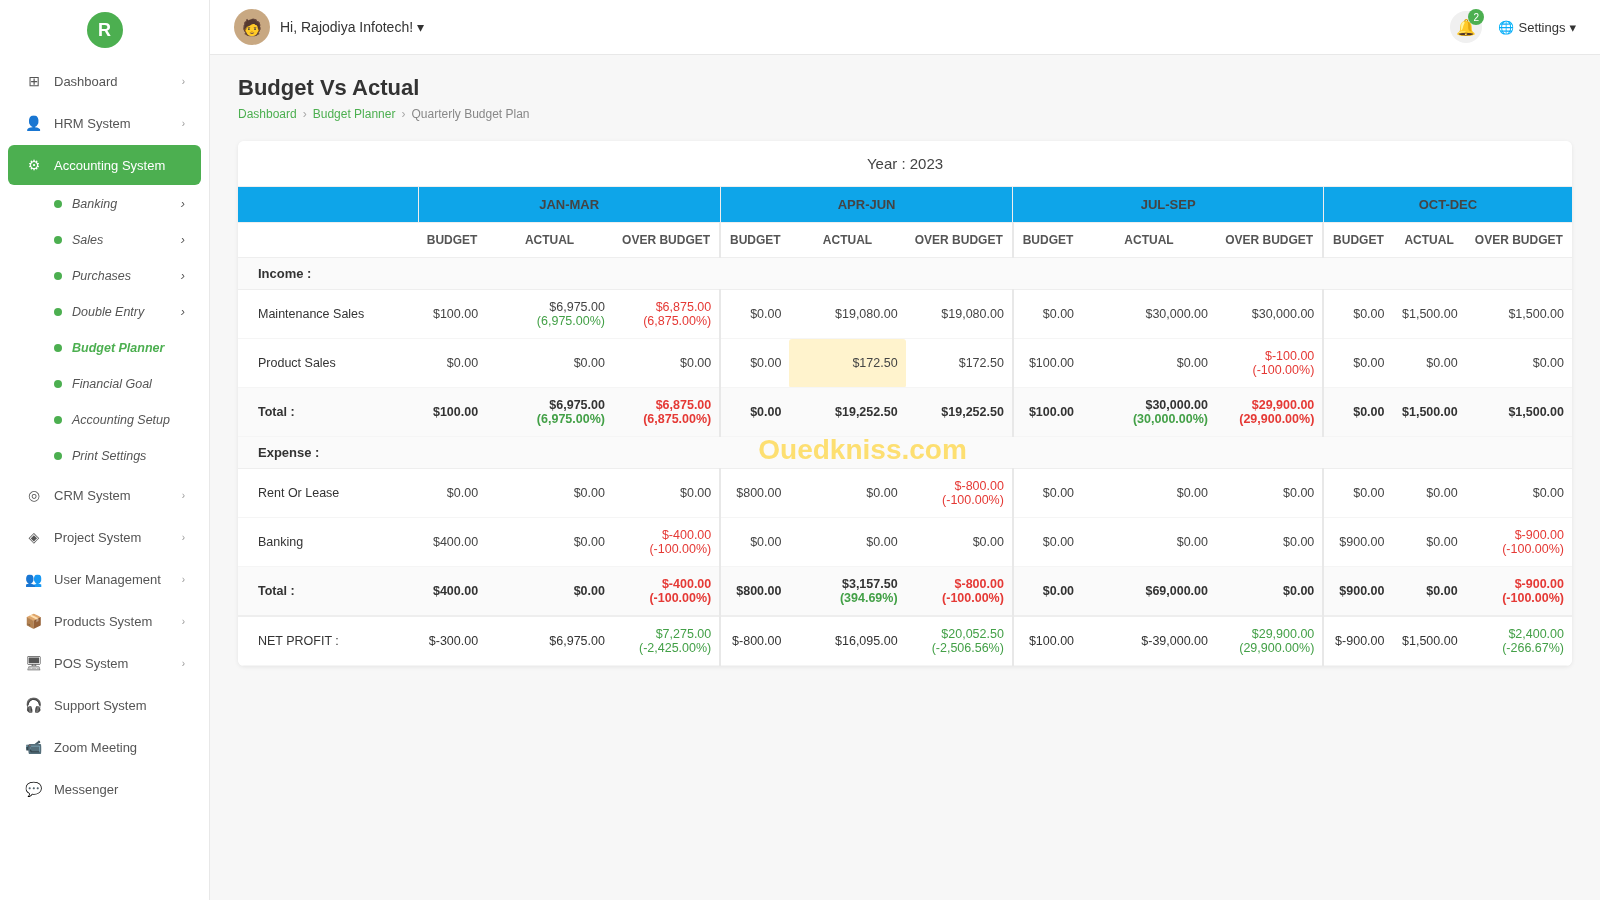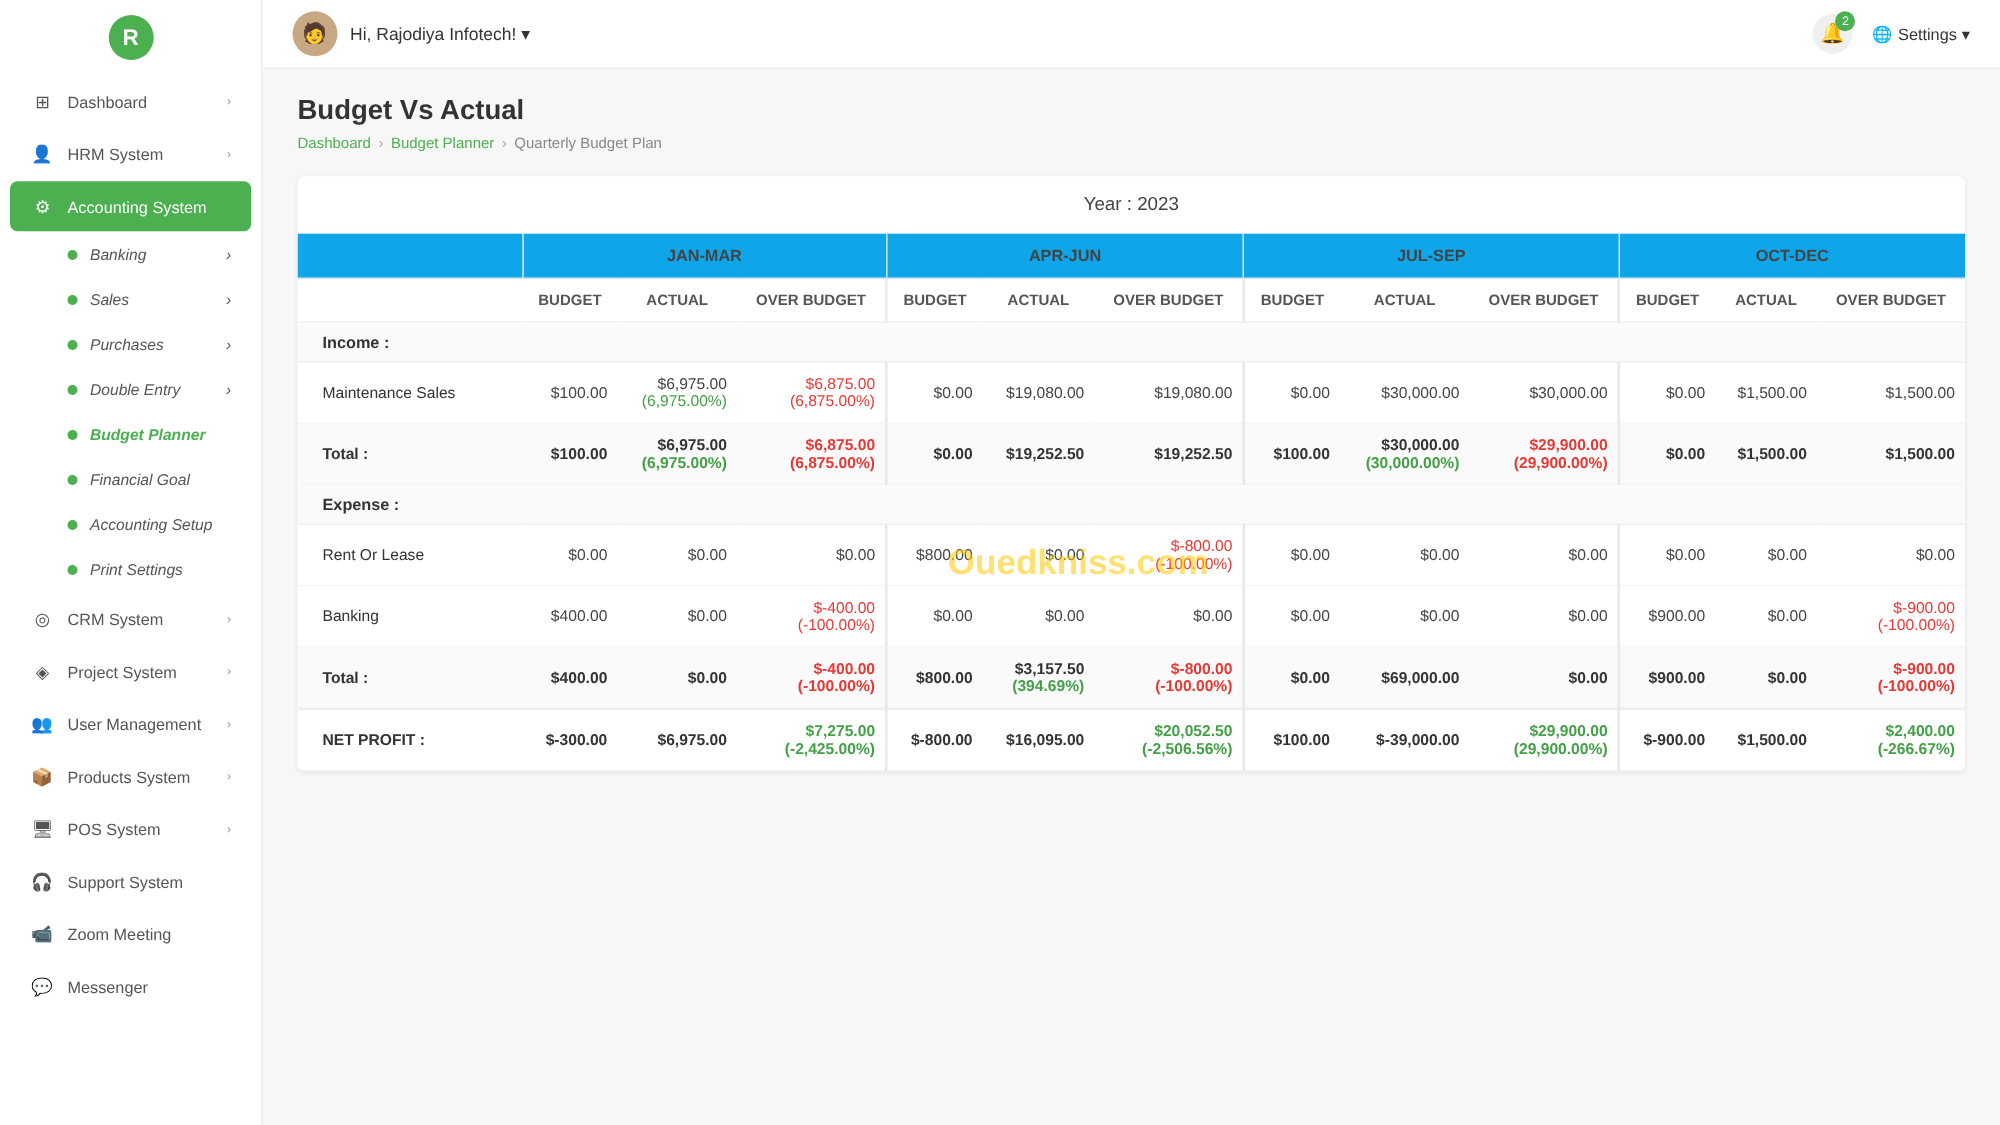--- a/index.html
+++ b/index.html
@@ -199,27 +199,27 @@
       padding: 8px 8px 8px 20px;
       border-bottom: 1px solid #eee;
     }
     tbody tr.total-row td {
       font-weight: 600;
       color: #333;
       background: #fafafa;
       border-top: 1px solid #eee;
     }
     tbody tr.net-profit-row td {
-      font-weight: 700;
+      font-weight: 400;
       color: #333;
       background: #fff;
       border-top: 2px solid #eee;
     }
     .text-red { color: #e53935 !important; text-align: right; }
-    .text-green { color: #43a047 !important; }
+    .text-green { color: #43a047 !important; margin-left: 40px; }
     .quarter-sep { border-left: 2px solid #e8e8e8 !important; }
 
     .watermark {
       position: fixed;
       top: 50%;
       left: 50%;
       transform: translate(-20%, -50%);
       font-size: 28px;
       font-weight: bold;
       color: rgba(255,200,0,0.55);
@@ -417,20 +417,35 @@
             <td>$19,080.00</td>
             <td>$19,080.00</td>
             <td class="quarter-sep">$0.00</td>
             <td>$30,000.00</td>
             <td>$30,000.00</td>
             <td class="quarter-sep">$0.00</td>
             <td>$1,500.00</td>
             <td>$1,500.00</td>
           </tr>
 
+          <tr>
+            <td>Product Sales</td>
+            <td>$0.00</td>
+            <td>$0.00</td>
+            <td>$0.00</td>
+            <td class="quarter-sep">$0.00</td>
+            <td style="background:#fff3cd;padding:4px 8px;border-radius:3px;">$172.50</td>
+            <td>$172.50</td>
+            <td class="quarter-sep">$100.00</td>
+            <td>$0.00</td>
+            <td><span class="text-red">$-100.00<br>(-100.00%)</span></td>
+            <td class="quarter-sep">$0.00</td>
+            <td>$0.00</td>
+            <td>$0.00</td>
+          </tr>
 
           <tr class="total-row">
             <td>Total :</td>
             <td>$100.00</td>
             <td>$6,975.00<br><span class="text-green">(6,975.00%)</span></td>
             <td class="text-red">$6,875.00<br>(6,875.00%)</td>
             <td class="quarter-sep">$0.00</td>
             <td>$19,252.50</td>
             <td>$19,252.50</td>
             <td class="quarter-sep">$100.00</td>

